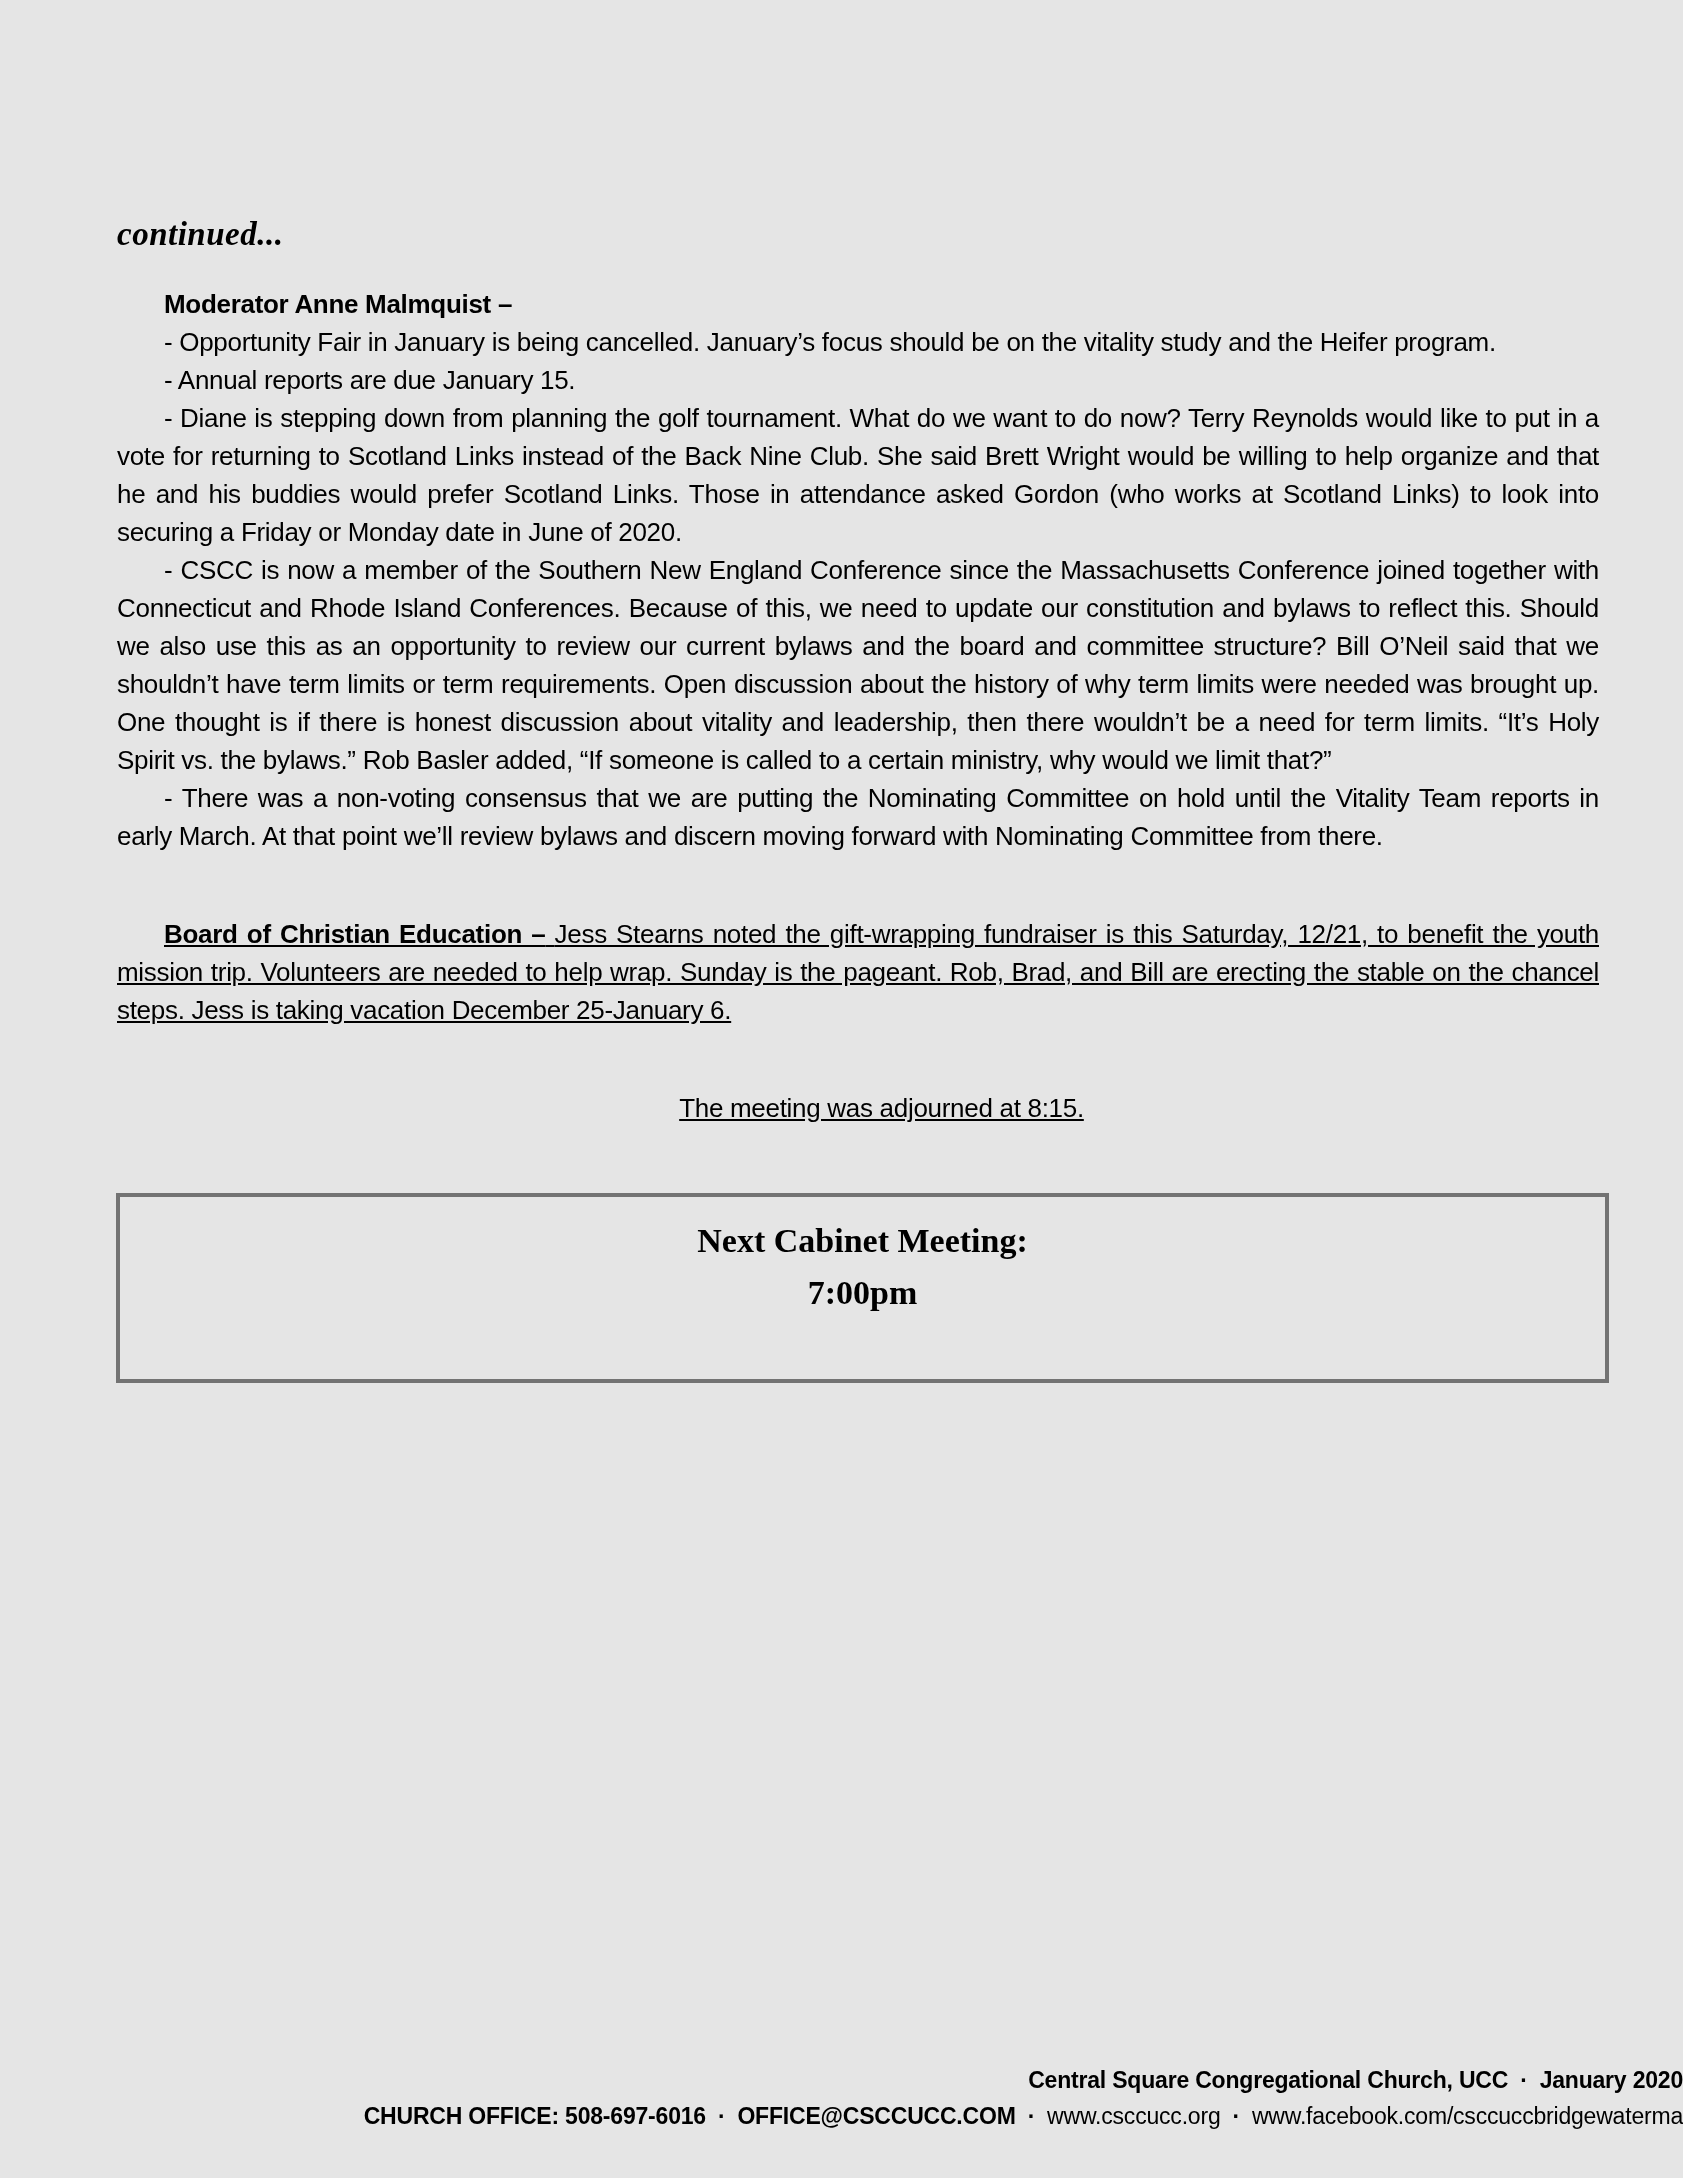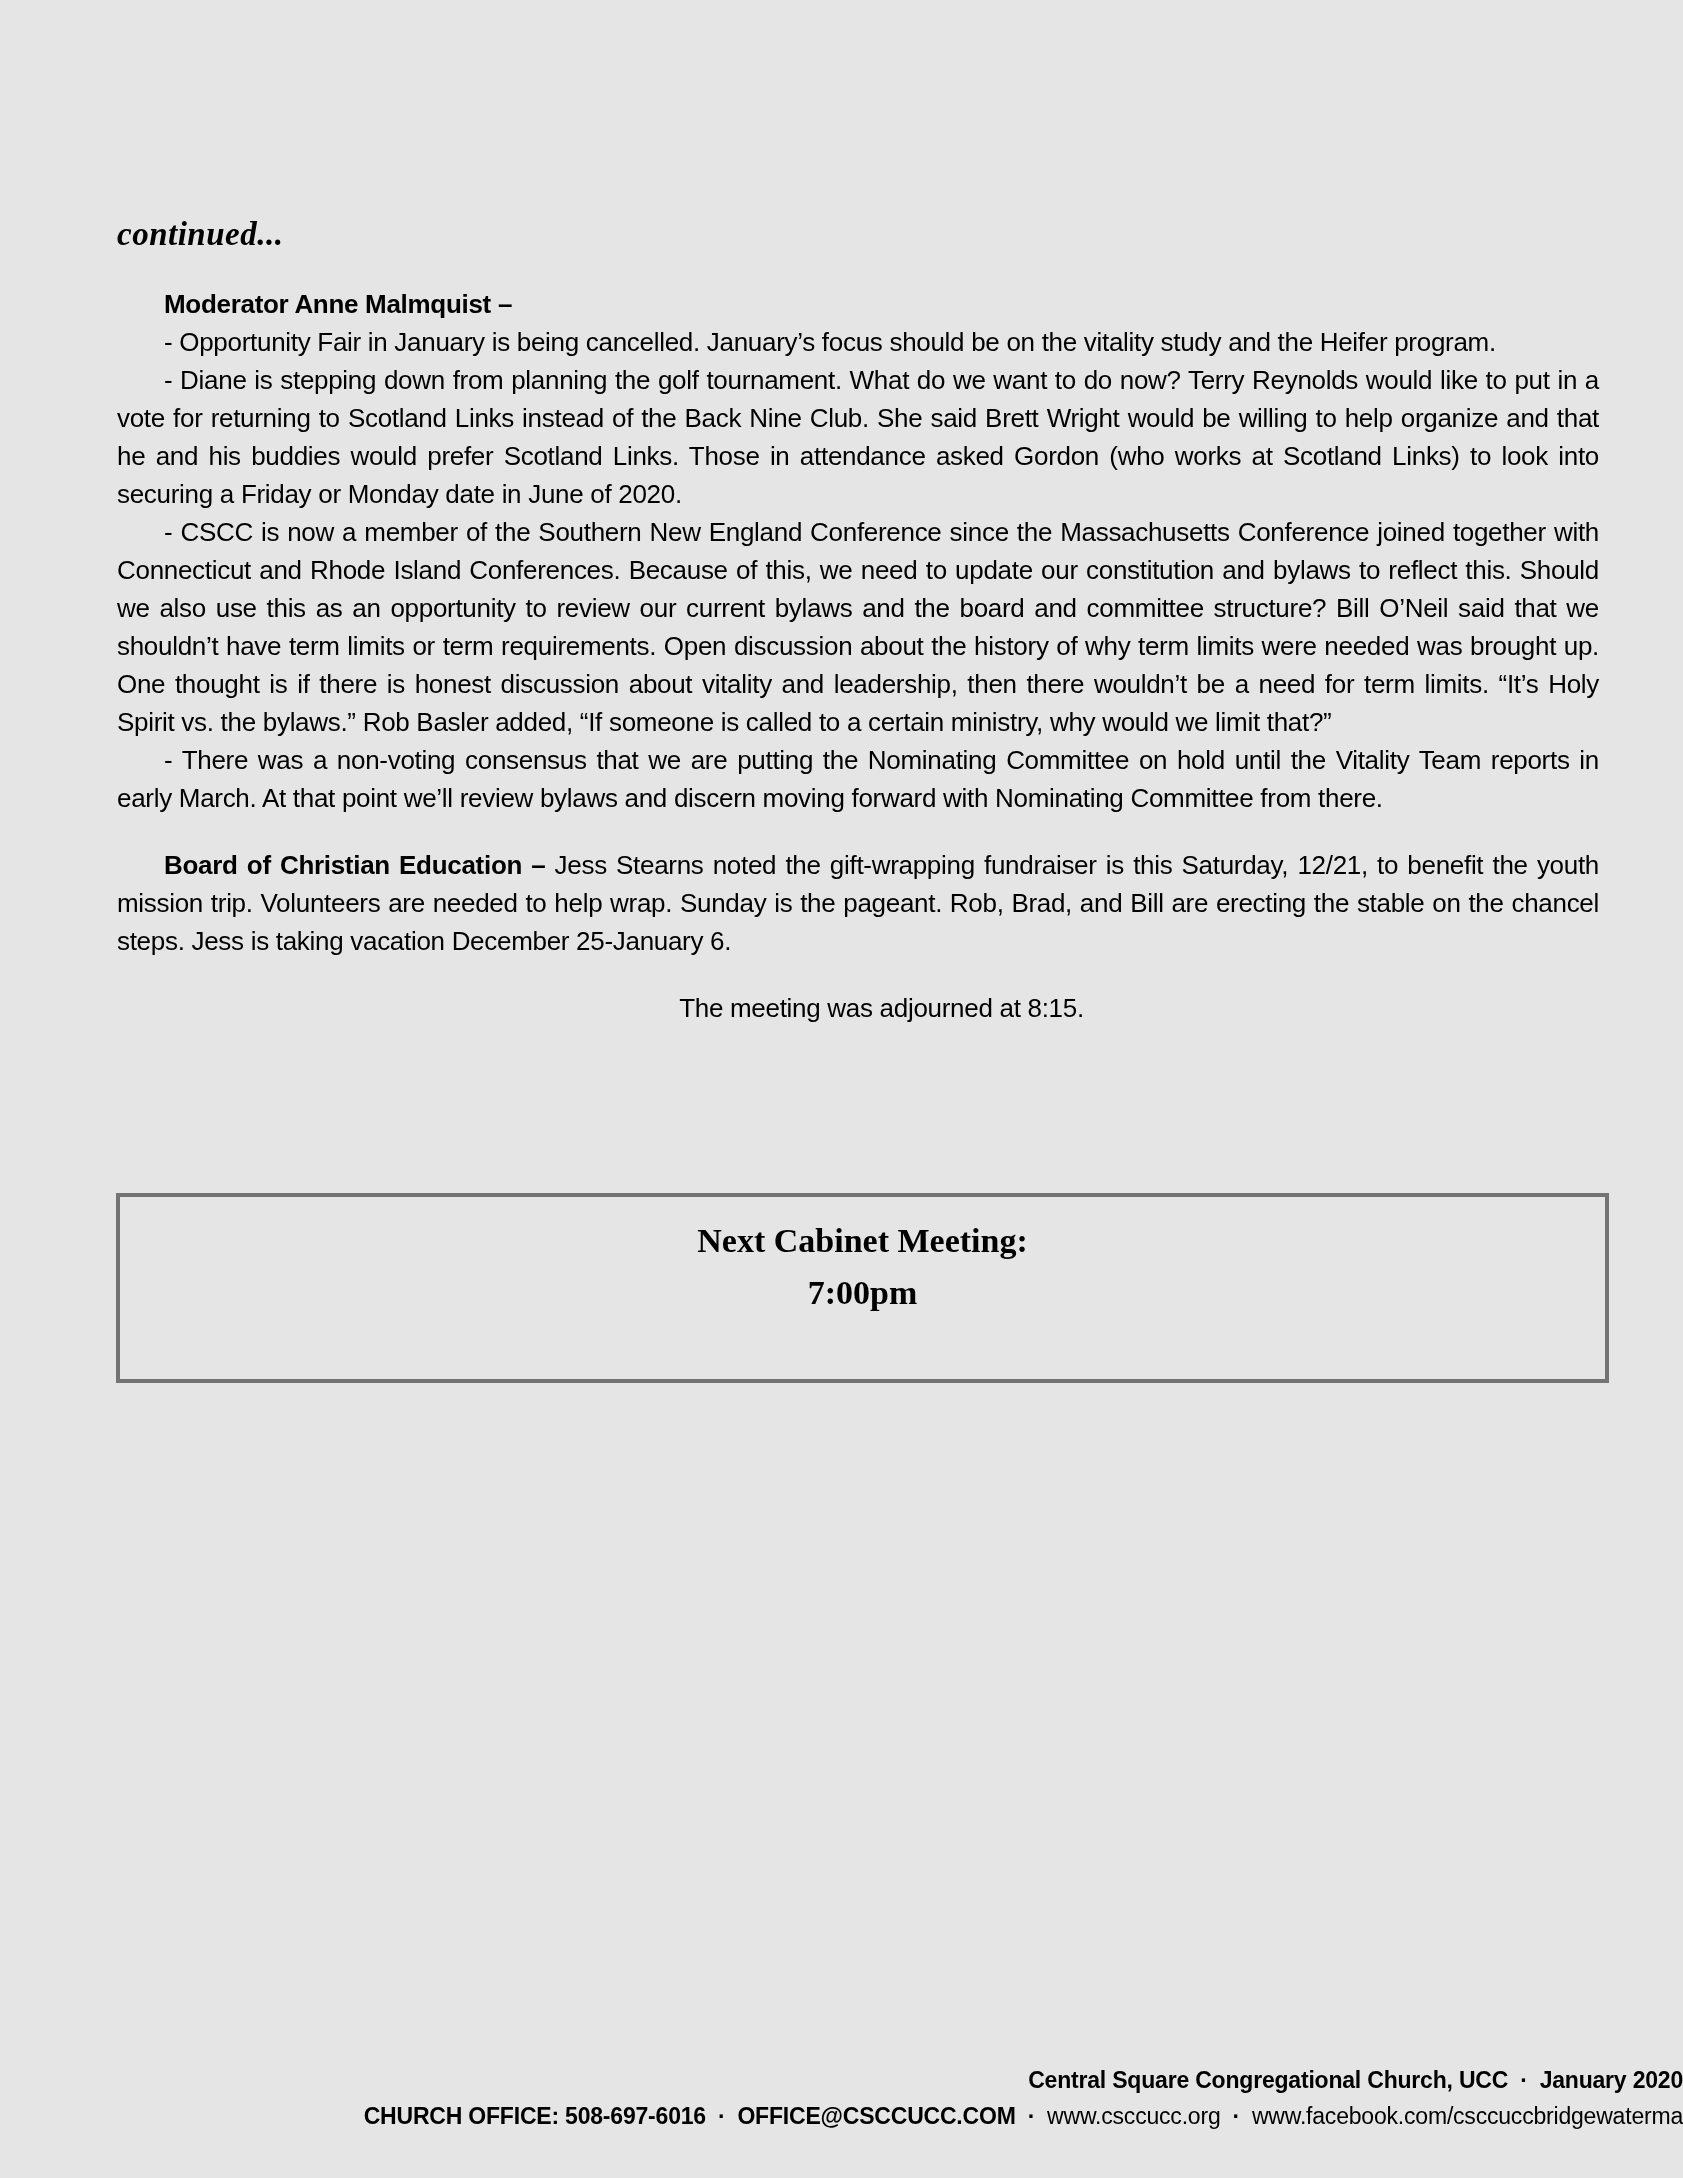--- a/index.html
+++ b/index.html
@@ -34,21 +34,22 @@
     font-size: 26px;
     line-height: 38px;
     letter-spacing: -0.3px;
     text-align: justify;
   }
   .body-text p {
     margin: 0;
     text-indent: 47px;
   }
   .body-text p.gap-above {
-    margin-top: 29px;
+    margin-top: 60px;
+    text-decoration: underline;
   }
   .heading-line {
     font-weight: bold;
   }
   .bold {
     font-weight: bold;
   }
   .adjourn-line {
     text-align: center;
   }
@@ -89,20 +90,21 @@
 <div class="page">
 
   <div class="continued">continued...</div>
 
   <div class="body-text">
 
     <p class="heading-line">Moderator Anne Malmquist –</p>
 
     <p>- Opportunity Fair in January is being cancelled. January’s focus should be on the vitality study and the Heifer program.</p>
 
+    <p>- Annual reports are due January 15.</p>
 
     <p>- Diane is stepping down from planning the golf tournament. What do we want to do now? Terry Reynolds would like to put in a vote for returning to Scotland Links instead of the Back Nine Club. She said Brett Wright would be willing to help organize and that he and his buddies would prefer Scotland Links. Those in attendance asked Gordon (who works at Scotland Links) to look into securing a Friday or Monday date in June of 2020.</p>
 
     <p>- CSCC is now a member of the Southern New England Conference since the Massachusetts Conference joined together with Connecticut and Rhode Island Conferences. Because of this, we need to update our constitution and bylaws to reflect this. Should we also use this as an opportunity to review our current bylaws and the board and committee structure? Bill O’Neil said that we shouldn’t have term limits or term requirements. Open discussion about the history of why term limits were needed was brought up. One thought is if there is honest discussion about vitality and leadership, then there wouldn’t be a need for term limits. “It’s Holy Spirit vs. the bylaws.” Rob Basler added, “If someone is called to a certain ministry, why would we limit that?”</p>
 
     <p>- There was a non-voting consensus that we are putting the Nominating Committee on hold until the Vitality Team reports in early March. At that point we’ll review bylaws and discern moving forward with Nominating Committee from there.</p>
 
     <p class="gap-above"><span class="bold">Board of Christian Education –</span> <span>Jess Stearns noted the gift-wrapping fundraiser is this Saturday, 12/21, to benefit the youth mission trip. Volunteers are needed to help wrap. Sunday is the pageant. Rob, Brad, and Bill are erecting the stable on the chancel steps. Jess is taking vacation December 25-January 6.</span></p>
 
     <p class="gap-above adjourn-line">The meeting was adjourned at 8:15.</p>

